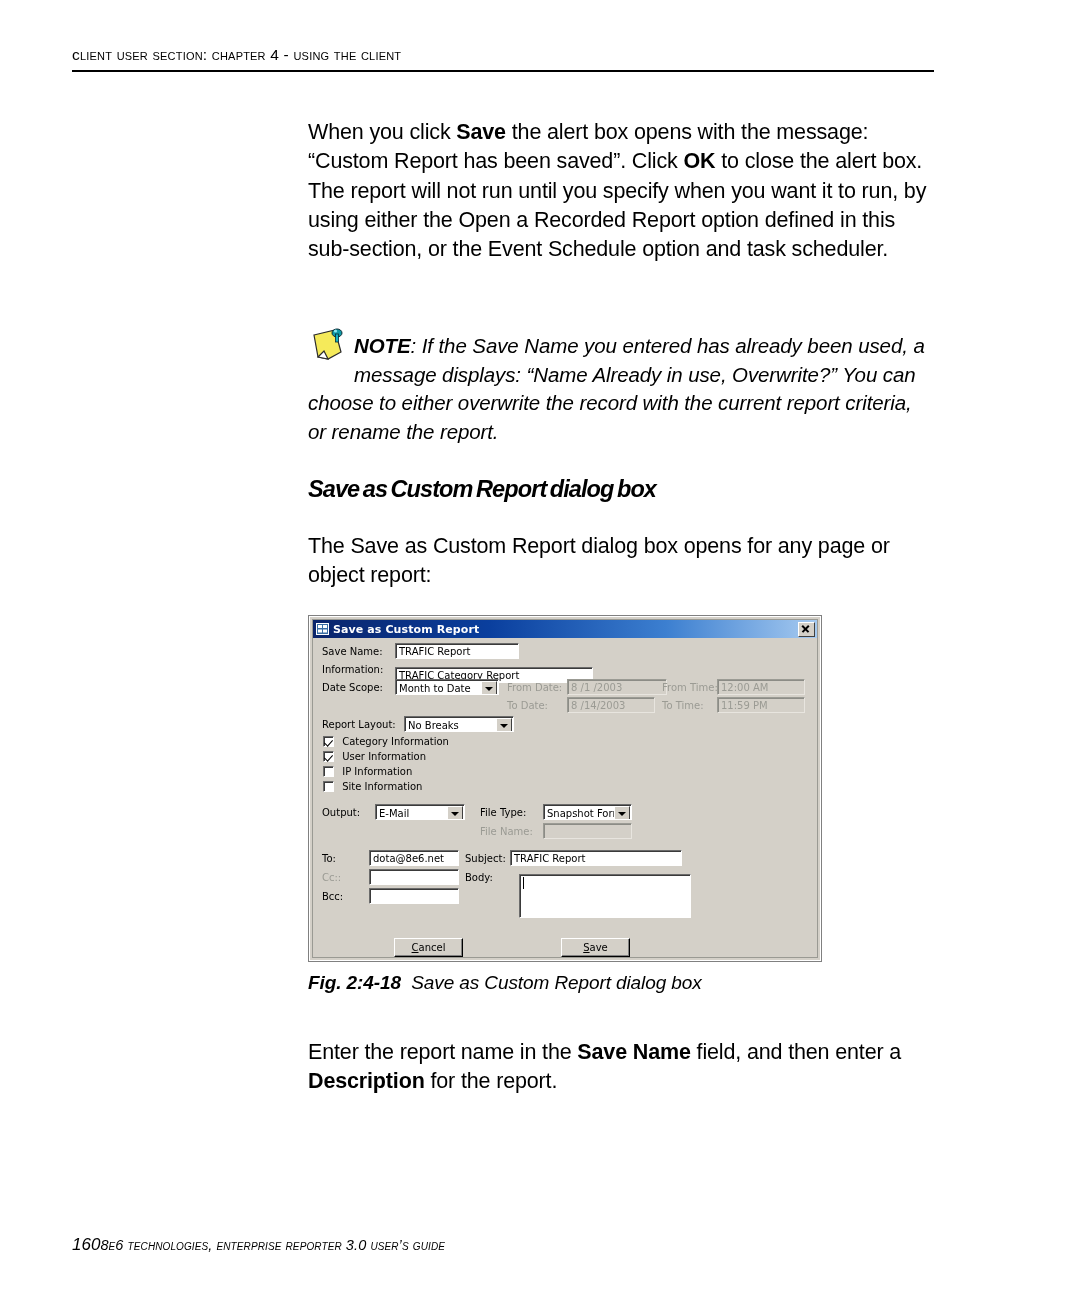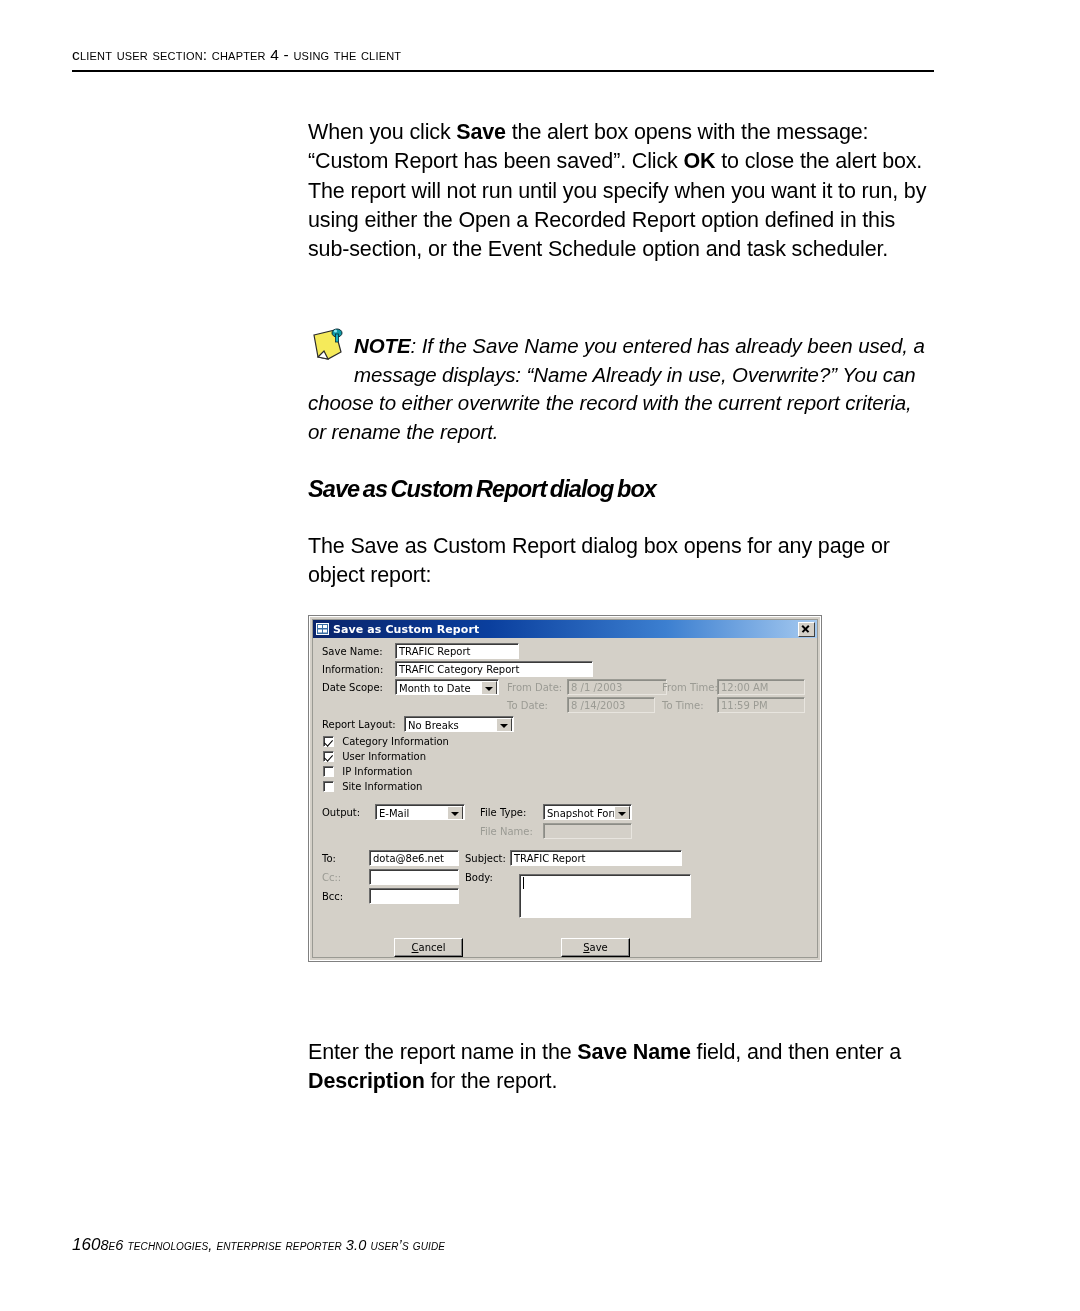--- a/index.html
+++ b/index.html
@@ -355,21 +355,21 @@
         <span class="title-text">Save as Custom Report</span>
         <span class="title-close"></span>
       </div>
 
       <div class="client">
 
         <div class="row" style="left:9px; top:8px;">Save Name:</div>
         <div class="row tbox" style="left:82px; top:5px; width:124px;">TRAFIC Report</div>
 
         <div class="row" style="left:9px; top:26px;">Information:</div>
-        <div class="row tbox" style="left:82px; top:23px; width:198px;">TRAFIC Category Report</div>
+        <div class="row tbox" style="left:82px; top:29px; width:198px;">TRAFIC Category Report</div>
 
         <div class="row" style="left:9px; top:44px;">Date Scope:</div>
         <div class="row combo" style="left:82px; top:41px; width:104px;">
           <span>Month to Date</span>
           <span class="arrow"></span>
         </div>
 
         <div class="row lbl dis" style="left:194px; top:44px;">From Date:</div>
         <div class="row tbox dis" style="left:254px; top:41px; width:100px;">8 /1 /2003</div>
         <div class="row lbl dis" style="left:349px; top:44px;">From Time:</div>
@@ -439,20 +439,23 @@
           <u>C</u><span>ancel</span>
         </div>
         <div class="row btn" style="left:248px; top:300px; width:69px;">
           <u>S</u><span>ave</span>
         </div>
 
       </div>
     </div>
   </div>
 
+  <div class="col caption">
+    <b>Fig. 2:4-18</b><span>&nbsp; </span><span>Save as Custom Report dialog box</span>
+  </div>
 
   <div class="col para3">
     <p class="body"><span>Enter the report name in the </span><b>Save Name</b><span> field, and then enter a </span><b>Description</b><span> for the report.</span></p>
   </div>
 
   <div class="footer">
     <span class="footer-page">160</span>
     <span class="footer-title">8e6 Technologies, Enterprise Reporter 3.0 User’s Guide</span>
   </div>
 

